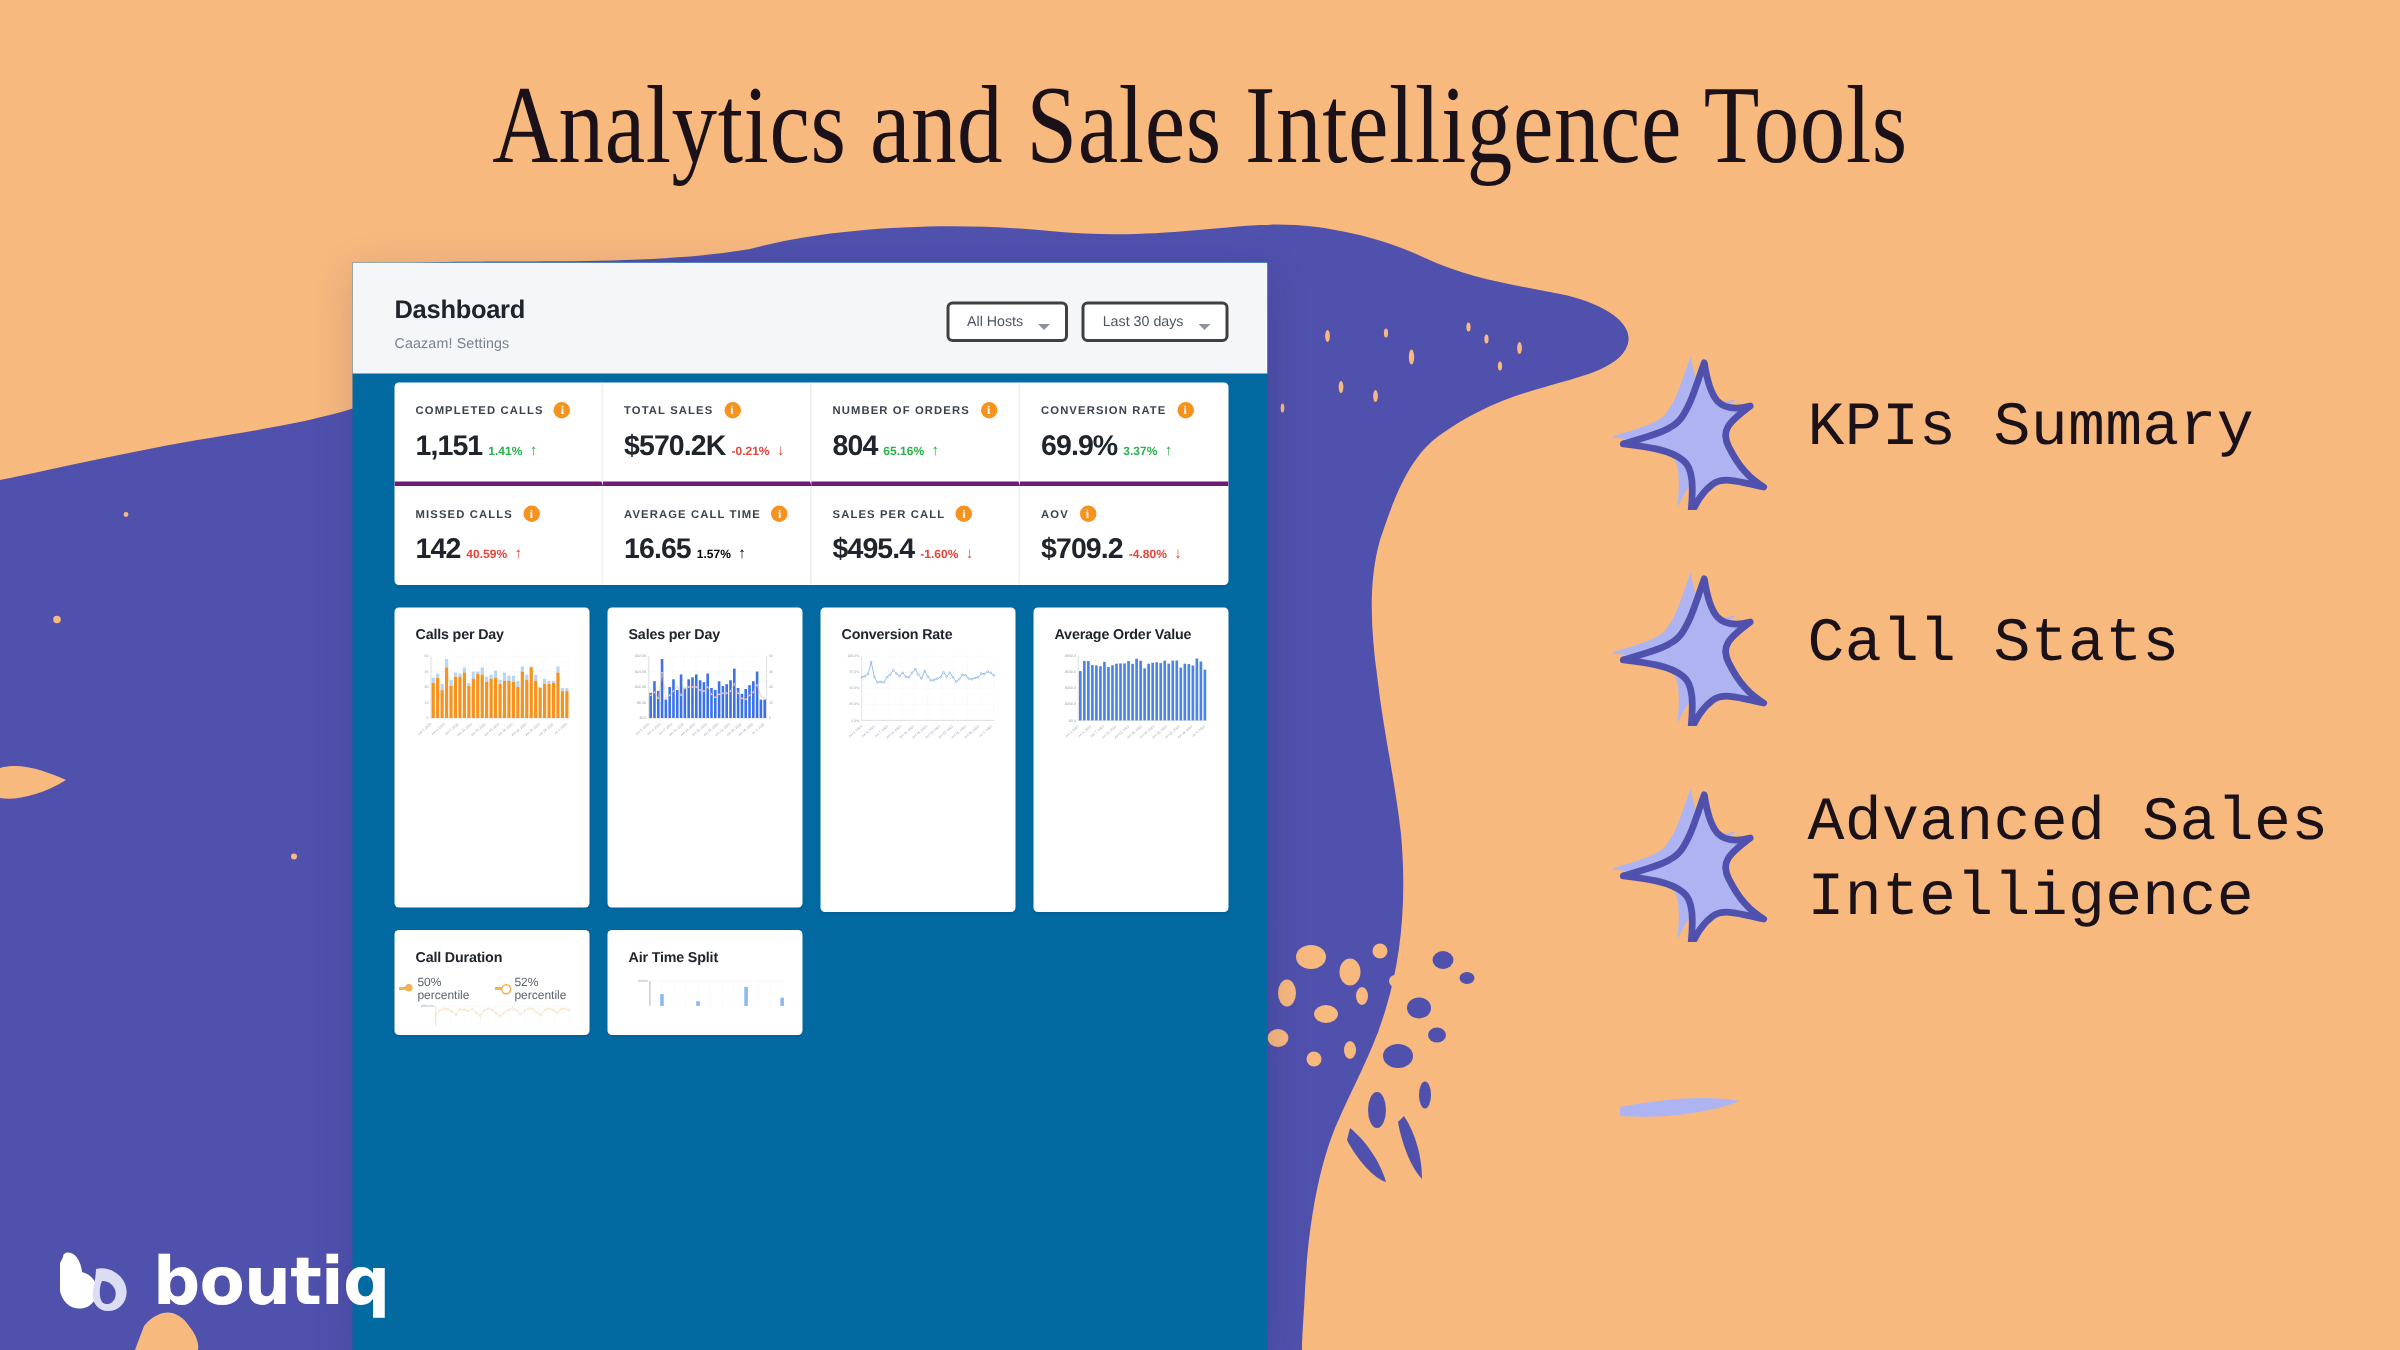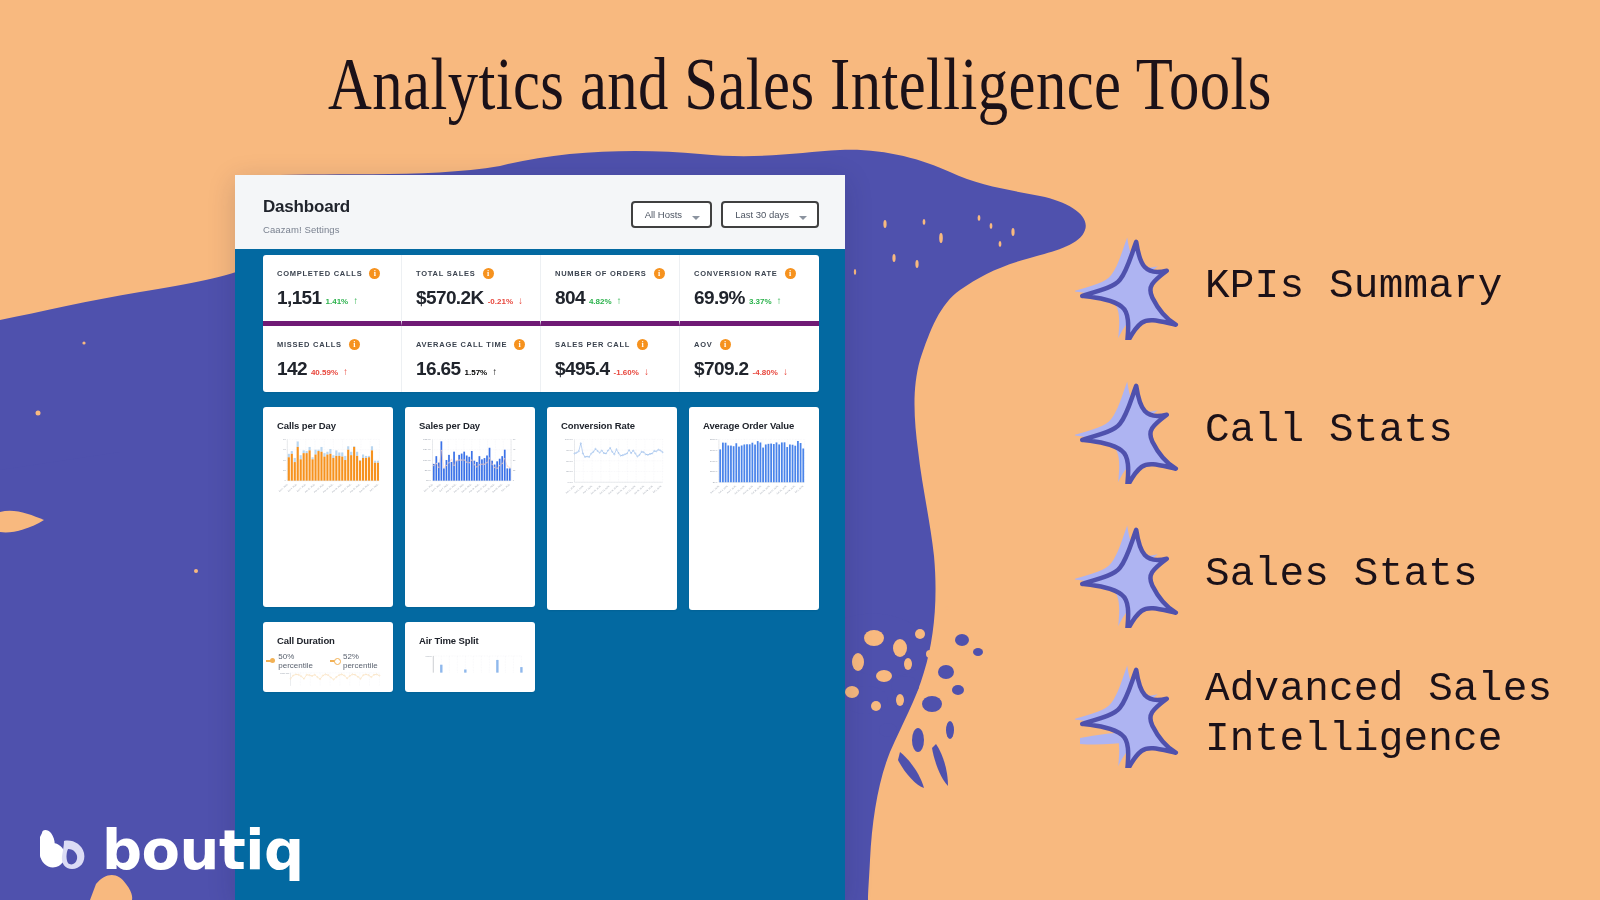--- a/index.html
+++ b/index.html
@@ -30,21 +30,21 @@
 
   
   .logo {
     position: absolute;
     left: 38px; bottom: 22px;
     display: flex; align-items: center; gap: 12px;
     z-index: 6;
   }
   .logo-word {
     font-family: "DejaVu Sans", sans-serif;
-    font-size: 56px;
+    font-size: 44px;
     font-weight: 700;
     color: #ffffff;
     letter-spacing: -0.5px;
     line-height: 1;
     text-align: center;
   }
 
   
   .annotations { position: absolute; left: 1075px; top: 232px; width: 520px; z-index: 6; }
   .annot-row { display: flex; align-items: center; gap: 22px; margin-bottom: 34px; min-height: 96px; }
@@ -90,21 +90,21 @@
     white-space: nowrap;
   }
   .caret { width: 0; height: 0; border-left: 4px solid transparent; border-right: 4px solid transparent; border-top: 4.5px solid #8b939f; }
 
   
   .kpi-wrap { margin: 6px 26px 0 28px; background:#fff; border-radius: 3px; box-shadow: 0 1px 2px rgba(0,0,0,0.07); overflow:hidden; }
   .kpi-grid { display: grid; grid-template-columns: repeat(4, 1fr); }
   .kpi {
     padding: 13px 6px 12px 14px;
     border-right: 1px solid #edf0f3;
-    border-bottom: 5px solid #701a75;
+    border-bottom: 3px solid #701a75;
   }
   .kpi:nth-child(4n) { border-right: none; }
   .kpi:nth-child(n+5) { border-bottom: none; }
   .kpi-label-row { display: flex; align-items: center; gap: 7px; }
   .kpi-label { font-size: 7.5px; font-weight: 700; letter-spacing: 0.75px; color: #3b434f; text-transform: uppercase; white-space: nowrap; }
   .info-icon {
     width: 11px; height: 11px; border-radius: 50%;
     background: #f6921e; color: #fff;
     font-size: 8px; font-weight: 700; line-height: 11px; text-align: center;
     font-family: "Liberation Serif", serif;
@@ -249,21 +249,21 @@
             <span class="kpi-arrow down">↓</span>
           </div>
         </div>
         <div class="kpi">
           <div class="kpi-label-row">
             <span class="kpi-label">NUMBER OF ORDERS</span>
             <span class="info-icon">i</span>
           </div>
           <div class="kpi-val-row">
             <span class="kpi-value">804</span>
-            <span class="kpi-delta up">4.82%</span>
+            <span class="kpi-delta up">65.16%</span>
             <span class="kpi-arrow up">↑</span>
           </div>
         </div>
         <div class="kpi">
           <div class="kpi-label-row">
             <span class="kpi-label">CONVERSION RATE</span>
             <span class="info-icon">i</span>
           </div>
           <div class="kpi-val-row">
             <span class="kpi-value">69.9%</span>
@@ -803,35 +803,20 @@
                  C 22 62, 38 58, 44 50 C 52 40, 56 24, 62 8 Z" fill="#aeb4f2" transform="translate(-4,-2)"></path>
         <path d="M62 8 C 66 34, 72 46, 96 40 C 80 52, 74 58, 80 70 C 88 86, 96 94, 106 100
                  C 88 96, 76 92, 68 98 C 60 104, 56 112, 52 120
                  C 54 100, 54 86, 46 80 C 36 72, 18 70, 2 68
                  C 22 62, 38 58, 44 50 C 52 40, 56 24, 62 8 Z" fill="#aeb4f2" stroke="#4f51ad" stroke-width="5" stroke-linejoin="round" transform="translate(6,3)"></path>
       </svg>
     </div>
     <div class="annot-label">Call Stats</div>
   </div>
 
-  <div class="annot-row r3">
-    <div class="annot-star">
-      <svg viewBox="0 0 120 120" width="108" height="108">
-        <path d="M62 8 C 66 34, 72 46, 96 40 C 80 52, 74 58, 80 70 C 88 86, 96 94, 106 100
-                 C 88 96, 76 92, 68 98 C 60 104, 56 112, 52 120
-                 C 54 100, 54 86, 46 80 C 36 72, 18 70, 2 68
-                 C 22 62, 38 58, 44 50 C 52 40, 56 24, 62 8 Z" fill="#aeb4f2" transform="translate(-4,-2)"></path>
-        <path d="M62 8 C 66 34, 72 46, 96 40 C 80 52, 74 58, 80 70 C 88 86, 96 94, 106 100
-                 C 88 96, 76 92, 68 98 C 60 104, 56 112, 52 120
-                 C 54 100, 54 86, 46 80 C 36 72, 18 70, 2 68
-                 C 22 62, 38 58, 44 50 C 52 40, 56 24, 62 8 Z" fill="#aeb4f2" stroke="#4f51ad" stroke-width="5" stroke-linejoin="round" transform="translate(6,3)"></path>
-      </svg>
-    </div>
-    <div class="annot-label">Sales Stats</div>
-  </div>
 
   <div class="annot-row r4">
     <div class="annot-star">
       <svg viewBox="0 0 120 120" width="108" height="108">
         <path d="M62 8 C 66 34, 72 46, 96 40 C 80 52, 74 58, 80 70 C 88 86, 96 94, 106 100
                  C 88 96, 76 92, 68 98 C 60 104, 56 112, 52 120
                  C 54 100, 54 86, 46 80 C 36 72, 18 70, 2 68
                  C 22 62, 38 58, 44 50 C 52 40, 56 24, 62 8 Z" fill="#aeb4f2" transform="translate(-4,-2)"></path>
         <path d="M62 8 C 66 34, 72 46, 96 40 C 80 52, 74 58, 80 70 C 88 86, 96 94, 106 100
                  C 88 96, 76 92, 68 98 C 60 104, 56 112, 52 120

